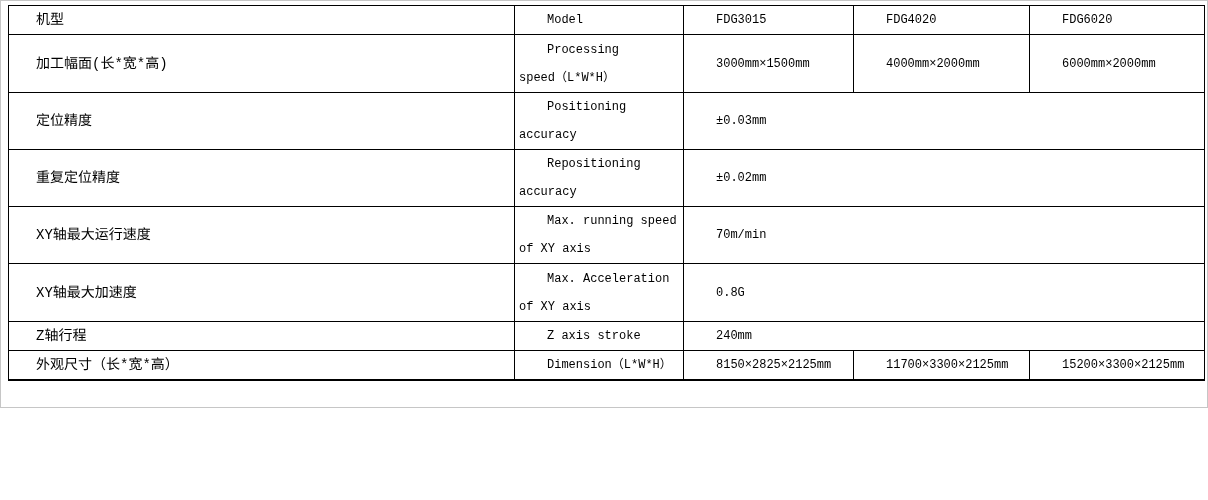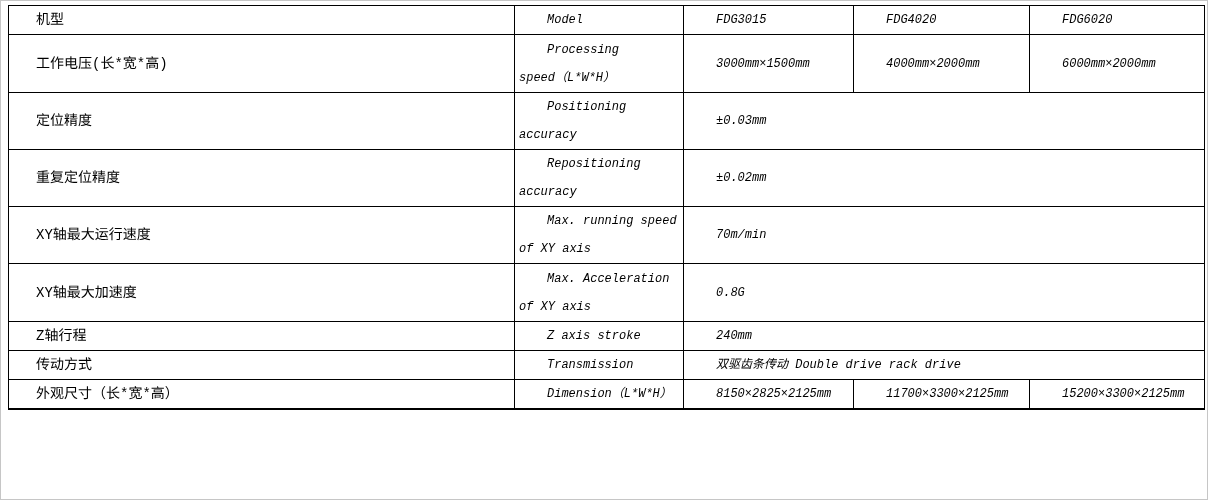--- a/index.html
+++ b/index.html
@@ -4,21 +4,21 @@
 <style>
   html, body {
     margin: 0;
     padding: 0;
     background: #ffffff;
     font-family: "Liberation Mono", "DejaVu Sans Mono", monospace;
   }
   .canvas {
     position: relative;
     width: 1208px;
-    height: 500px;
+    height: 408px;
     box-sizing: border-box;
     border: 1px solid #c6c6c6;
     background: #ffffff;
     overflow: hidden;
   }
   table.spec {
     position: absolute;
     left: 7px;
     top: 4px;
     width: 1196px;
@@ -41,21 +41,20 @@
     font-size: 12px;
     line-height: 28px;
     color: #000000;
   }
   td.cn {
     font-size: 14px;
     padding-left: 27px;
   }
   td.en, td.val {
     text-indent: 28px;
-    font-style: italic;
   }
   tr.h28 { height: 28px; }
   tr.h29 { height: 29px; margin-top: 12px; }
   tr.h57 { height: 57px; }
   tr.h58 { height: 58px; }
 </style>
 </head>
 <body>
 
 <div class="canvas">
@@ -69,21 +68,21 @@
     </colgroup>
     <tbody>
       <tr class="h28">
         <td class="cn">机型</td>
         <td class="en">Model</td>
         <td class="val">FDG3015</td>
         <td class="val">FDG4020</td>
         <td class="val">FDG6020</td>
       </tr>
       <tr class="h58">
-        <td class="cn">工作电压(长*宽*高)</td>
+        <td class="cn">加工幅面(长*宽*高)</td>
         <td class="en">Processing
 speed（L*W*H）</td>
         <td class="val">3000mm×1500mm</td>
         <td class="val">4000mm×2000mm</td>
         <td class="val">6000mm×2000mm</td>
       </tr>
       <tr class="h57">
         <td class="cn">定位精度</td>
         <td class="en">Positioning
 accuracy</td>
@@ -106,25 +105,20 @@
         <td class="en">Max. Acceleration
 of XY axis</td>
         <td class="val" colspan="3">0.8G</td>
       </tr>
       <tr class="h29">
         <td class="cn">Z轴行程</td>
         <td class="en">Z axis stroke</td>
         <td class="val" colspan="3">240mm</td>
       </tr>
       <tr class="h29">
-        <td class="cn">传动方式</td>
-        <td class="en">Transmission</td>
-        <td class="val" colspan="3">双驱齿条传动 Double drive rack drive</td>
-      </tr>
-      <tr class="h29">
         <td class="cn">外观尺寸（长*宽*高）</td>
         <td class="en">Dimension（L*W*H）</td>
         <td class="val">8150×2825×2125mm</td>
         <td class="val">11700×3300×2125mm</td>
         <td class="val">15200×3300×2125mm</td>
       </tr>
     </tbody>
   </table>
 </div>
 

